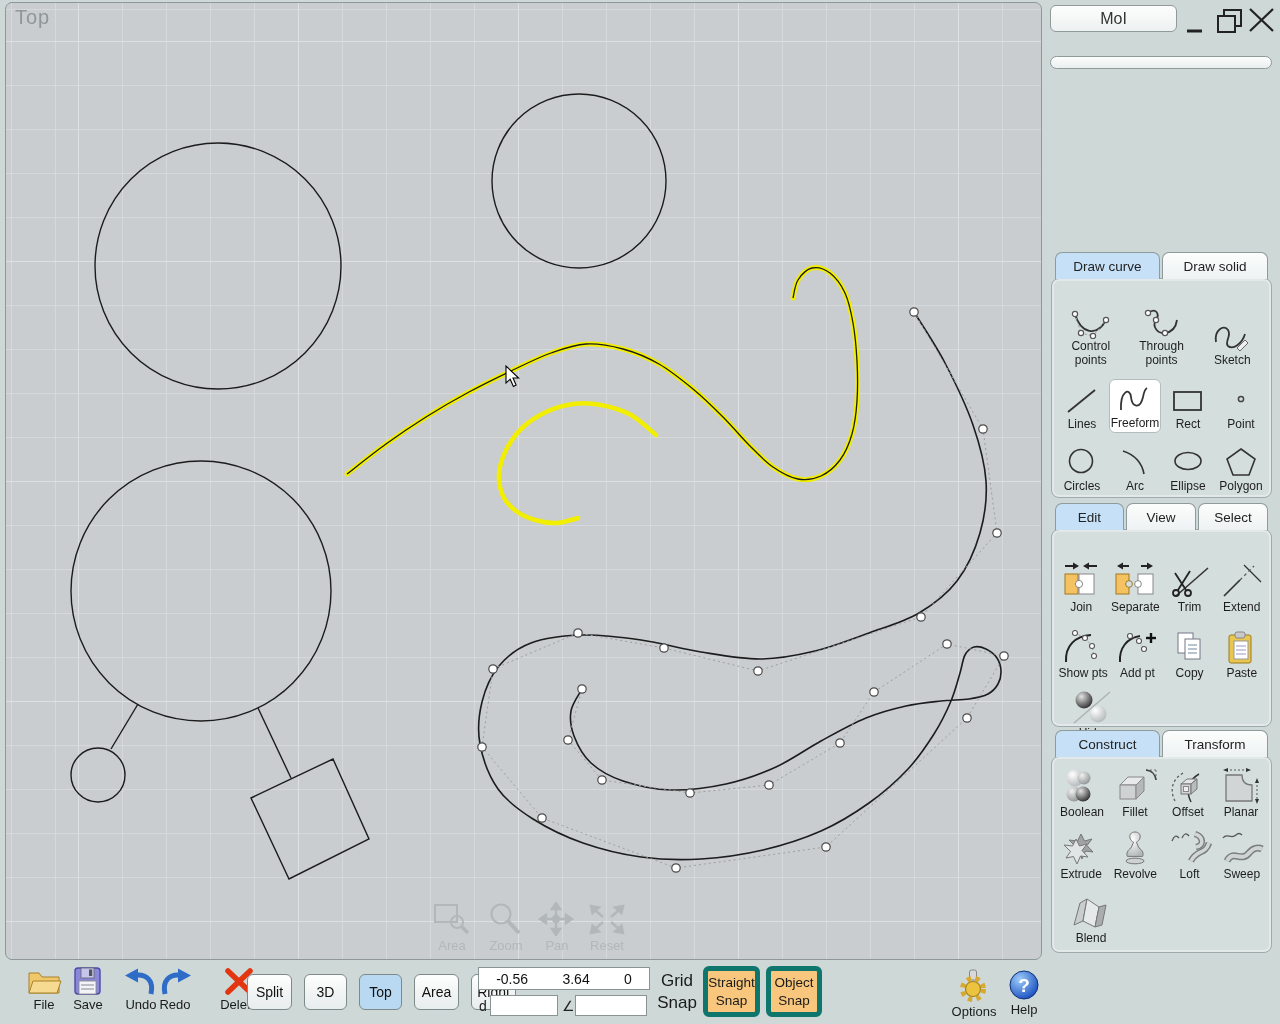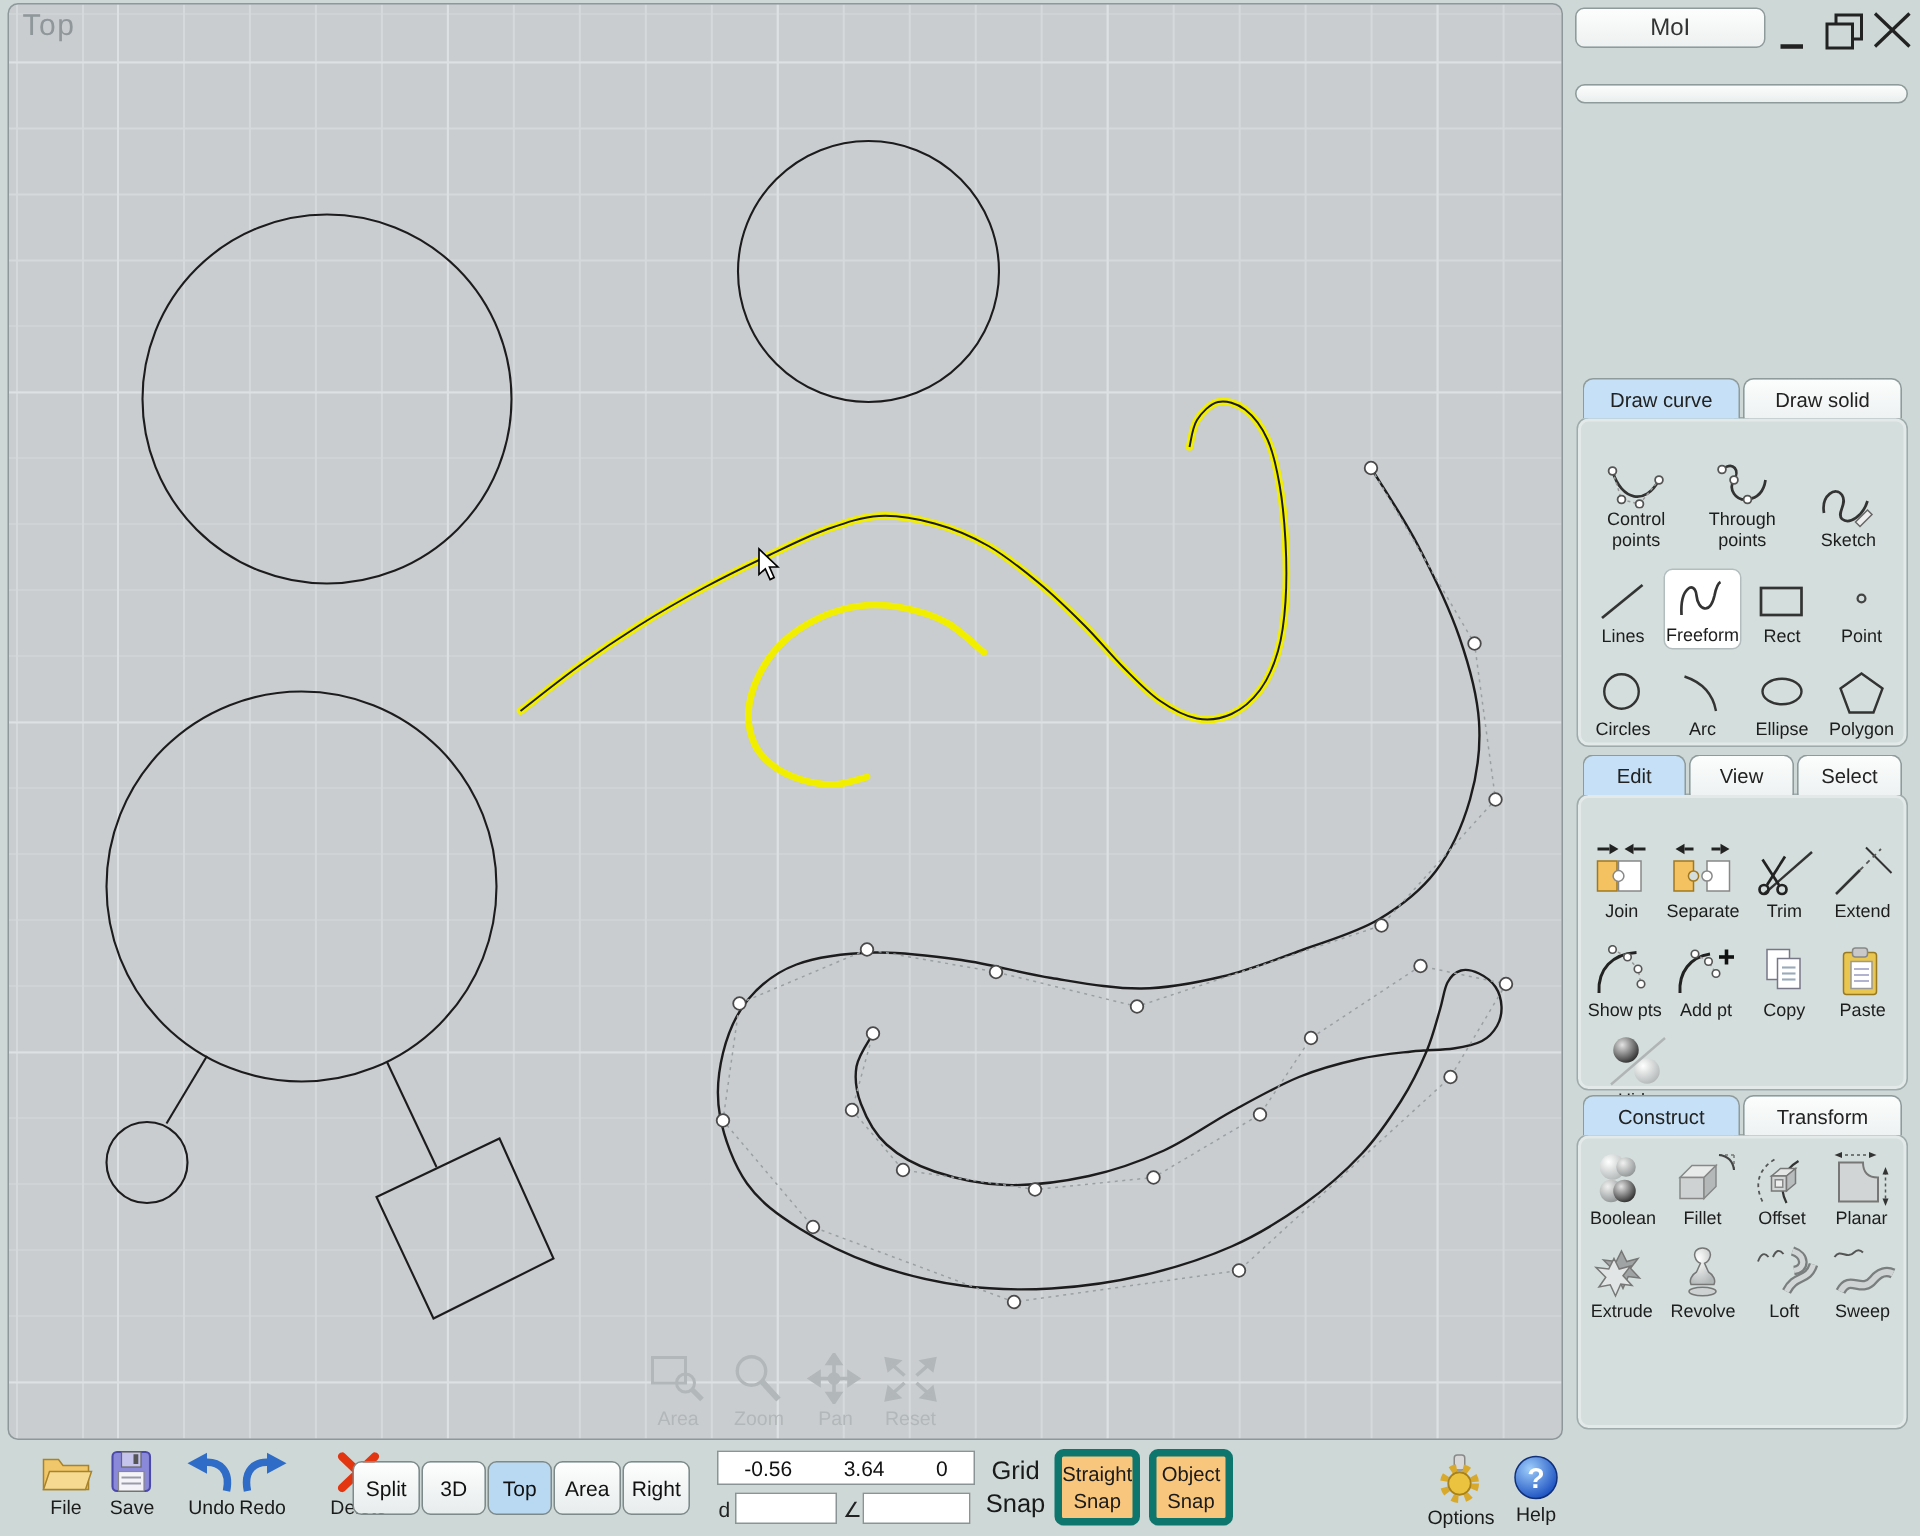--- a/index.html
+++ b/index.html
@@ -46,21 +46,21 @@
   .prow.leftalign { justify-content:flex-start; padding-left:8px; }
   .tool { display:flex; flex-direction:column; align-items:center; justify-content:flex-end; padding:2px 1px; border-radius:6px; }
   .tool.sel { background:#fff; border:1px solid #b4bdbd; }
   .tlabel { font-size:12px; color:#1d1d1d; text-align:center; line-height:1.12; margin-top:1px; }
   .w70 { width:70px; } .w53 { width:52px; } .w56 { width:56px; }
 
   
   #bottombar { position:absolute; left:0; top:962px; width:1280px; height:62px; background:#cdd8d7; }
   .bbtool { position:absolute; top:3px; width:46px; display:flex; flex-direction:column; align-items:center;padding-left:40px; }
   .bblabel { font-size:13px; color:#1b1b1b; margin-top:0px; }
-  .viewbtns { position:absolute; left:235px; top:12px; display:flex; gap:1px; }
+  .viewbtns { position:absolute; left:247px; top:12px; display:flex; gap:12px; }
   .vbtn { height:36px; border:1px solid #7e8a8a; border-radius:6px;
     background:linear-gradient(#fefefe,#e7ecec); font-size:14px; color:#111;
     display:flex; align-items:center; justify-content:center; }
   .vbtn.active { background:#b9d9f3; }
   .coordbox { position:absolute; left:478px; top:5px; width:172px; height:23px; background:#fff;
     border:1px solid #8a9494; display:flex; align-items:center; justify-content:space-around;
     font-size:14px; color:#111; }
   .dlabel { position:absolute; font-size:14px; color:#222; }
   .numbox { position:absolute; height:21px; background:#fff; border:1px solid #8a9494; font-size:13px; padding:0 3px; }
   .snaplabel { position:absolute; left:652px; top:8px; width:50px; text-align:center;
@@ -579,20 +579,32 @@
         <span>
             <svg width="46" height="38">
               <path d="M4,9 C8,3 12,11 17,6 C19,4 21,4 23,6" fill="none" stroke="#555" stroke-width="1.3"></path>
               <path d="M8,32 C14,20 22,34 30,24 C34,19 39,18 43,20" fill="none" stroke="#7a7e7e" stroke-width="7"></path>
               <path d="M8,32 C14,20 22,34 30,24 C34,19 39,18 43,20" fill="none" stroke="#cfd3d3" stroke-width="4"></path>
             </svg>
           </span>
         <span class="tlabel">Sweep</span>
       </div>
     </div>
+    <div class="prow leftalign" style="top:130px;height:60px">
+      <div class="tool w56">
+        <span>
+            <svg width="46" height="38">
+              <polygon points="6,32 12,10 19,6 15,28" fill="#c9cdcd" stroke="#777"></polygon>
+              <polygon points="15,28 19,6 31,14 27,34" fill="#e6e9e9" stroke="#777"></polygon>
+              <polygon points="27,34 31,14 38,12 34,32" fill="#a9adad" stroke="#777"></polygon>
+            </svg>
+          </span>
+        <span class="tlabel">Blend</span>
+      </div>
+    </div>
   </div>
 
   <div id="bottombar">
     <div class="bbtool" style="left:1px">
       <span>
           <svg width="38" height="32">
             <path d="M4,8 L14,8 L17,12 L34,12 L34,28 L4,28 Z" fill="#f0c76a" stroke="#a8832a"></path>
             <polygon points="4,28 8,16 36,16 32,28" fill="#f6da92" stroke="#a8832a"></polygon>
           </svg>
         </span>

